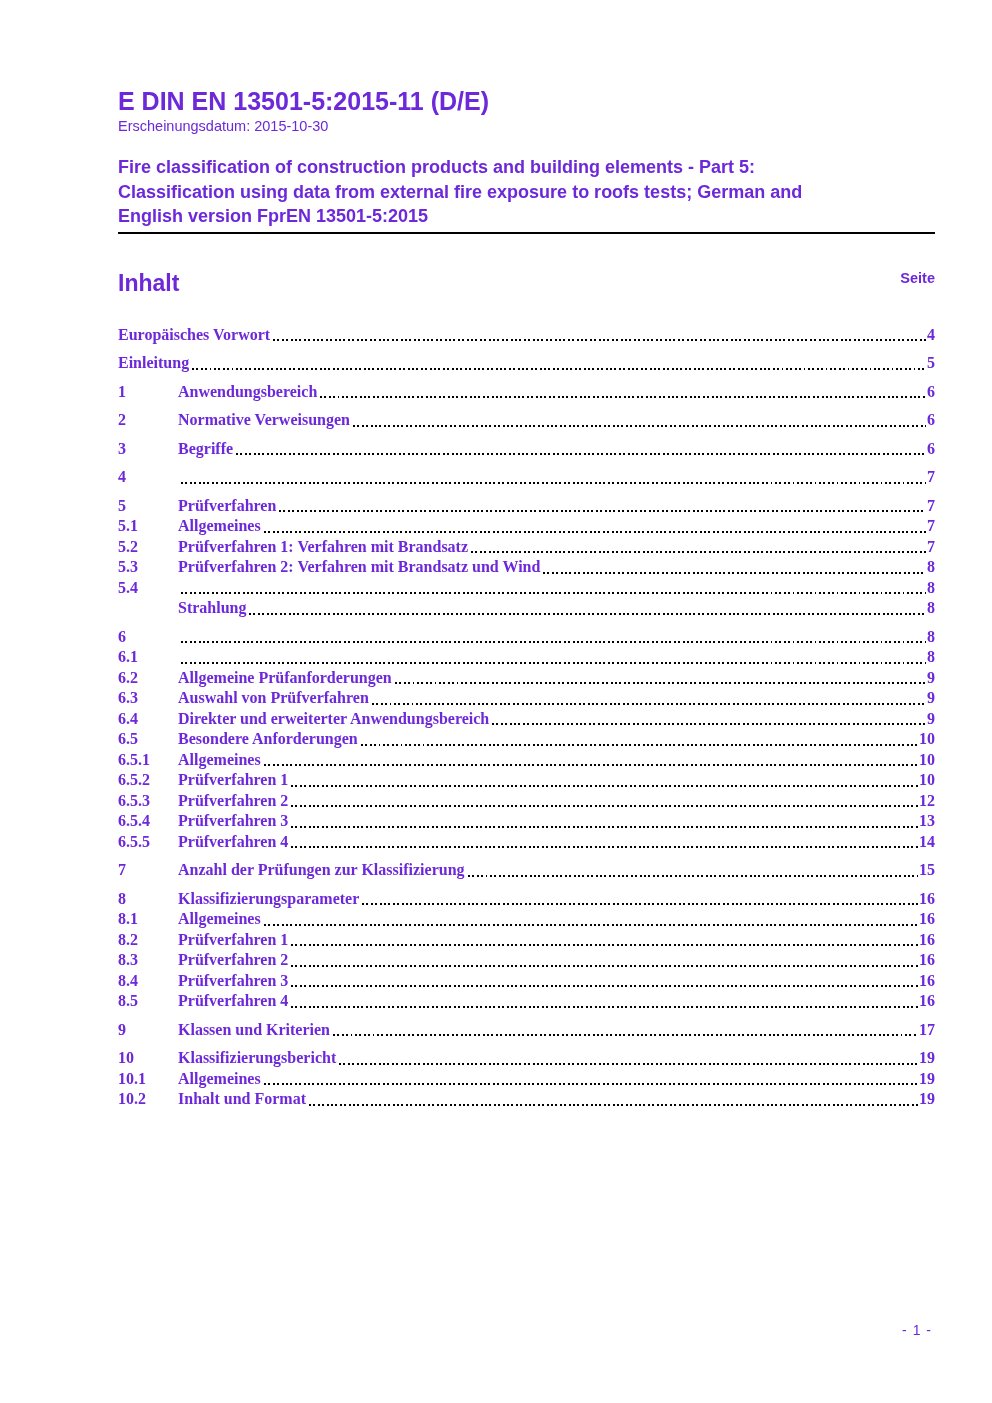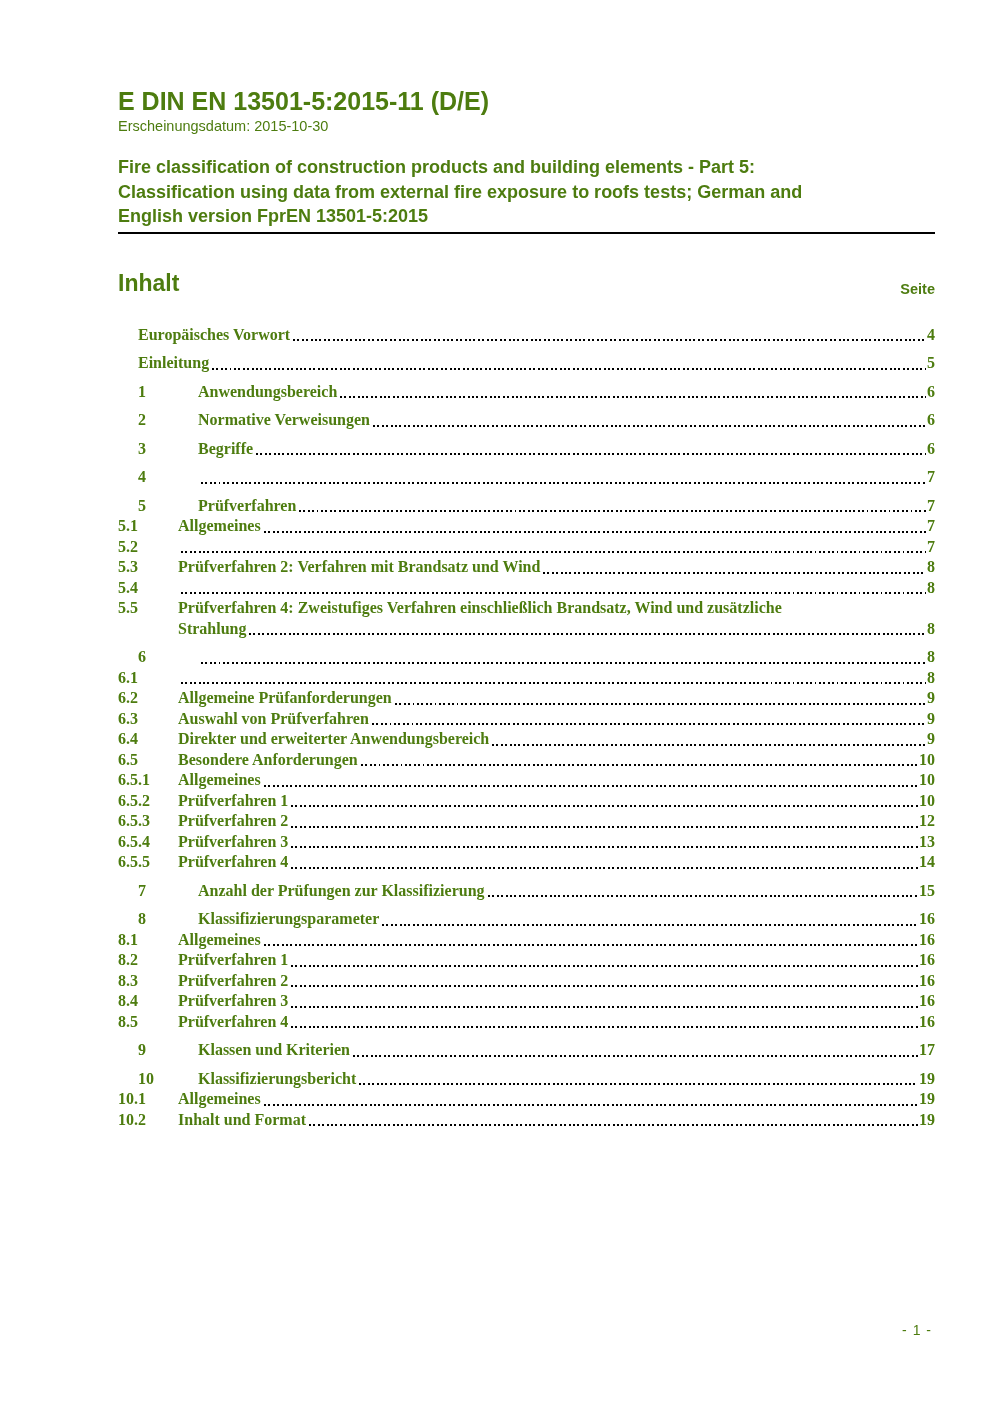--- a/index.html
+++ b/index.html
@@ -2,21 +2,21 @@
 <html><head>
 <meta charset="utf-8">
 <style>
   * { box-sizing: border-box; }
   html, body { margin: 0; padding: 0; background: #ffffff; }
   .page {
     position: relative;
     width: 992px;
     height: 1403px;
     background: #ffffff;
-    color: #4d7c0f;
+    color: #6d28d9;
     font-family: "Liberation Sans", sans-serif;
     overflow: hidden;
   }
   .content { padding: 86px 57px 0 118px; }
 
   .doc-number {
     margin: 0;
     font-size: 25px;
     line-height: 30px;
     font-weight: bold;
@@ -40,39 +40,39 @@
 
   .rule {
     border-top: 2px solid #000000;
     margin-top: 3px;
     height: 0;
   }
 
   .toc-header {
     display: flex;
     justify-content: space-between;
-    align-items: flex-end;
+    align-items: flex-start;
     margin-top: 36px;
   }
   .toc-heading { font-size: 23px; font-weight: bold; line-height: 27px; }
   .toc-page-label { font-size: 14.5px; font-weight: bold; }
 
   .toc-list {
     margin-top: 28px;
     font-family: "Liberation Serif", serif;
     font-weight: bold;
     font-size: 16px;
   }
   .toc-row {
     display: flex;
     align-items: flex-end;
     line-height: 20.5px;
     white-space: nowrap;
   }
-  .toc-row.top { margin-top: 8px; margin-left: 20px; }
+  .toc-row.top { margin-top: 8px; }
   .toc-num { flex: 0 0 60px; width: 60px; }
   .toc-text { flex: 0 0 auto; }
   .toc-dots {
     flex: 1 1 auto;
     min-width: 10px;
     height: 2px;
     margin: 0 1px 4px 3px;
     background: repeating-linear-gradient(90deg, #000 0 1.9px, transparent 1.9px 4.4px);
   }
   .toc-page { flex: 0 0 auto; }
@@ -149,39 +149,36 @@
           <span class="toc-page">7</span>
         </div>
         <div class="toc-row">
           <span class="toc-num">5.1</span>
           <span class="toc-text">Allgemeines</span>
           <span class="toc-dots"></span>
           <span class="toc-page">7</span>
         </div>
         <div class="toc-row">
           <span class="toc-num">5.2</span>
+          <span class="toc-text">Prüfverfahren 1: Verfahren mit Brandsatz</span>
           <span class="toc-dots"></span>
           <span class="toc-page">7</span>
         </div>
         <div class="toc-row">
           <span class="toc-num">5.3</span>
           <span class="toc-text">Prüfverfahren 2: Verfahren mit Brandsatz und Wind</span>
           <span class="toc-dots"></span>
           <span class="toc-page">8</span>
         </div>
         <div class="toc-row">
           <span class="toc-num">5.4</span>
           <span class="toc-dots"></span>
           <span class="toc-page">8</span>
         </div>
         <div class="toc-row">
-          <span class="toc-num">5.5</span>
-          <span class="toc-text">Prüfverfahren 4: Zweistufiges Verfahren einschließlich Brandsatz, Wind und zusätzliche</span>
-        </div>
-        <div class="toc-row">
           <span class="toc-num"></span>
           <span class="toc-text">Strahlung</span>
           <span class="toc-dots"></span>
           <span class="toc-page">8</span>
         </div>
         <div class="toc-row top">
           <span class="toc-num">6</span>
           <span class="toc-dots"></span>
           <span class="toc-page">8</span>
         </div>

